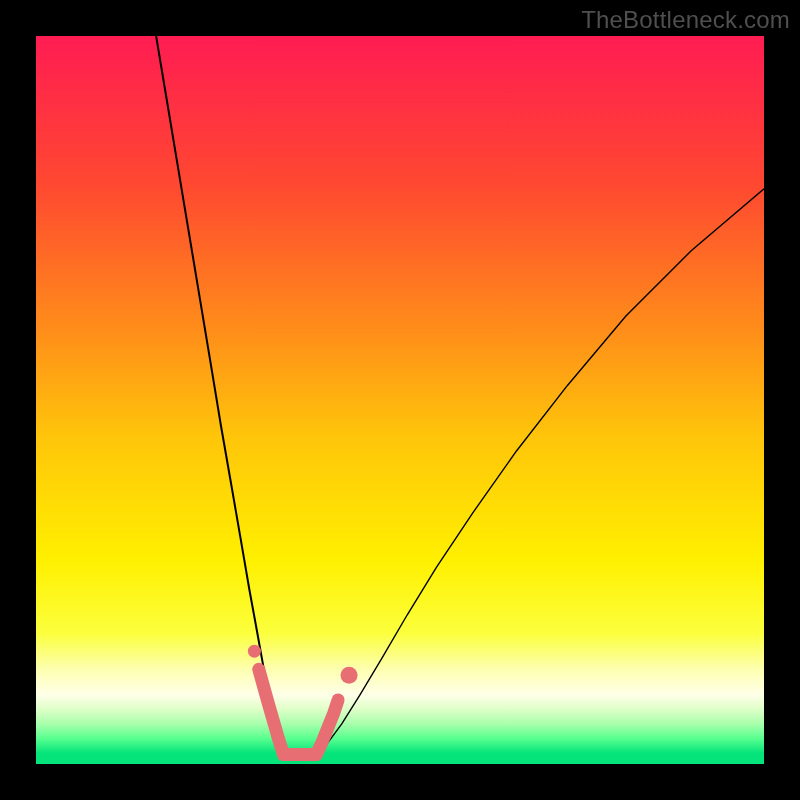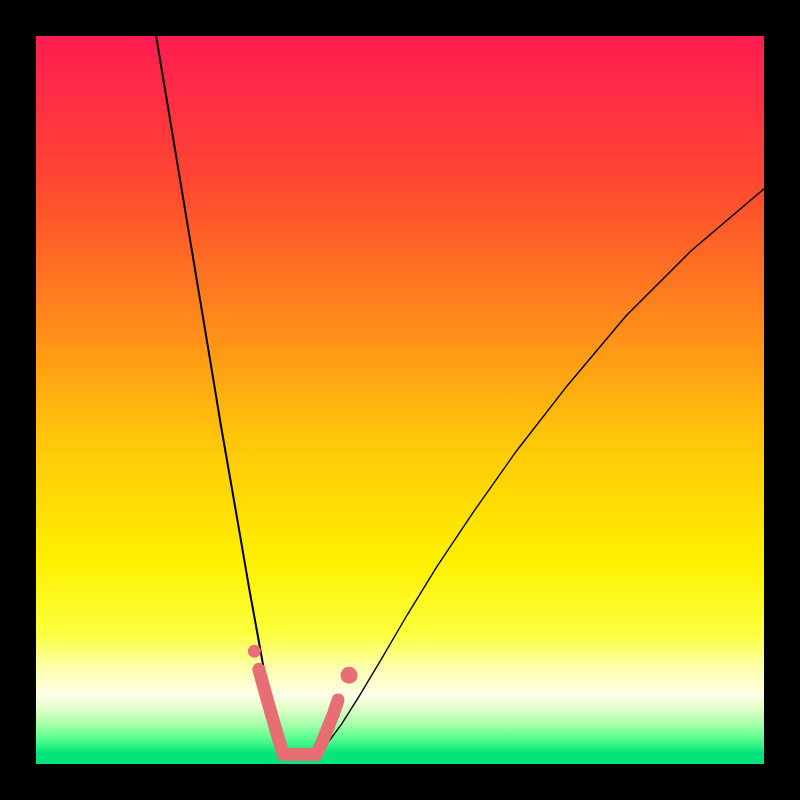--- a/index.html
+++ b/index.html
@@ -84,13 +84,14 @@
           <polyline points="34.000,98.700 38.500,98.700" fill="none" stroke="#e76f73" stroke-width="13" vector-effect="non-scaling-stroke" stroke-linecap="round" stroke-linejoin="round"></polyline>
           <polyline points="30.600,87.000 32.000,92.000 33.300,96.500 34.000,98.700" fill="none" stroke="#e76f73" stroke-width="13" vector-effect="non-scaling-stroke" stroke-linecap="round" stroke-linejoin="round"></polyline>
           <polyline points="38.500,98.700 39.300,97.000 40.100,95.000 40.900,93.000 41.500,91.200" fill="none" stroke="#e76f73" stroke-width="13" vector-effect="non-scaling-stroke" stroke-linecap="round" stroke-linejoin="round"></polyline>
         </g>
       <g id="points-group">
           <circle cx="43.000" cy="87.800" r="1.168" fill="#e76f73"></circle>
           <circle cx="30.000" cy="84.500" r="0.893" fill="#e76f73"></circle>
         </g>
     </svg>
   </div>
+  <div class="watermark">TheBottleneck.com</div>
 </div>
 
 </body></html>

